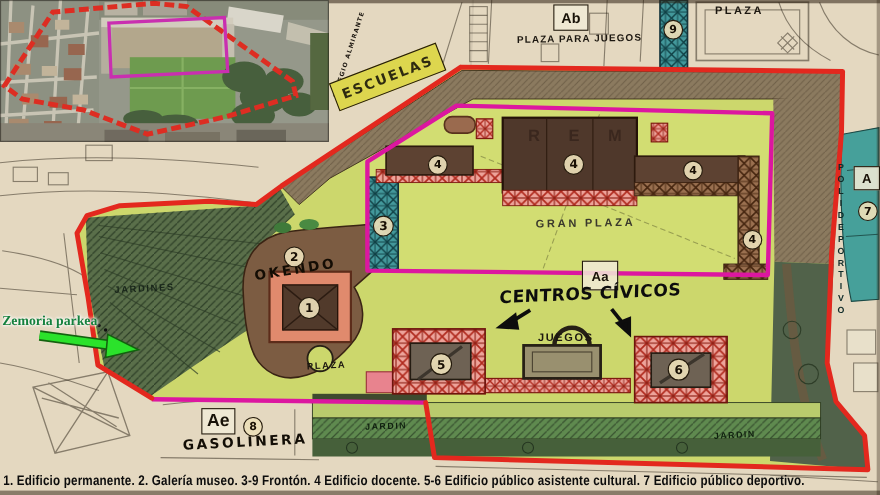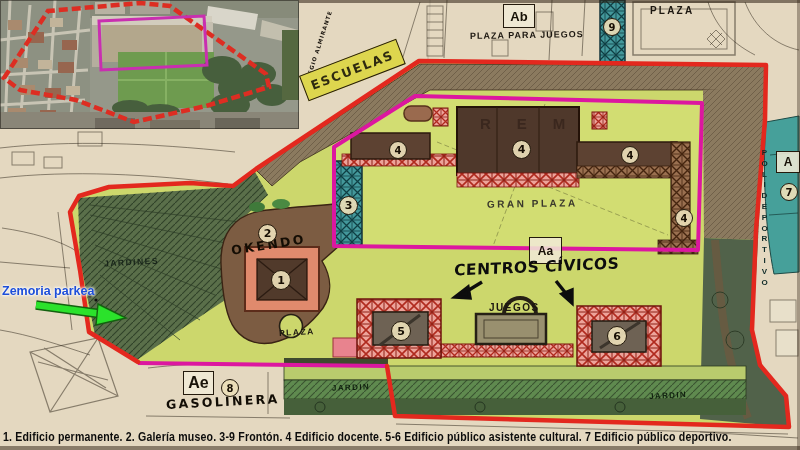--- a/index.html
+++ b/index.html
@@ -269,18 +269,18 @@
 <div class="circ" style="left:389px;top:141px;width:16px;height:16px;font-size:10px;">4</div>
 <div class="circ" style="left:512px;top:140px;width:17px;height:17px;font-size:11px;">4</div>
 <div class="circ" style="left:621px;top:146px;width:16px;height:16px;font-size:10px;">4</div>
 <div class="circ" style="left:675px;top:209px;width:16px;height:16px;font-size:10px;">4</div>
 <div class="circ" style="left:391px;top:321px;width:18px;height:18px;font-size:11px;">5</div>
 <div class="circ" style="left:607px;top:326px;width:18px;height:18px;font-size:11px;">6</div>
 <div class="circ" style="left:780px;top:183px;width:16px;height:16px;font-size:10px;">7</div>
 <div class="circ" style="left:221px;top:379px;width:16px;height:16px;font-size:10px;">8</div>
 <div class="circ" style="left:603px;top:18px;width:16px;height:16px;font-size:10px;">9</div>
 
-<div class="lbl" style="left:2px;top:285px;font-size:12.5px;color:#1d4ed8;z-index:6;
-            text-shadow:0 0 2px #fff,0 0 3px #fff,0 0 4px #fff;">Zemoria parkea</div>
+<div class="lbl" style="left:2px;top:285px;font-size:12.5px;color:#15803d;z-index:6;
+            text-shadow:0 0 2px #fff,0 0 3px #fff,0 0 4px #fff;font-family:Liberation Serif, serif;">Zemoria parkea</div>
 
 <div class="caption">1. Edificio permanente. 2. Galería museo. 3-9 Frontón. 4 Edificio docente. 5-6 Edificio público asistente cultural. 7 Edificio público deportivo.</div>
 
 </div>
 
 </body></html>

